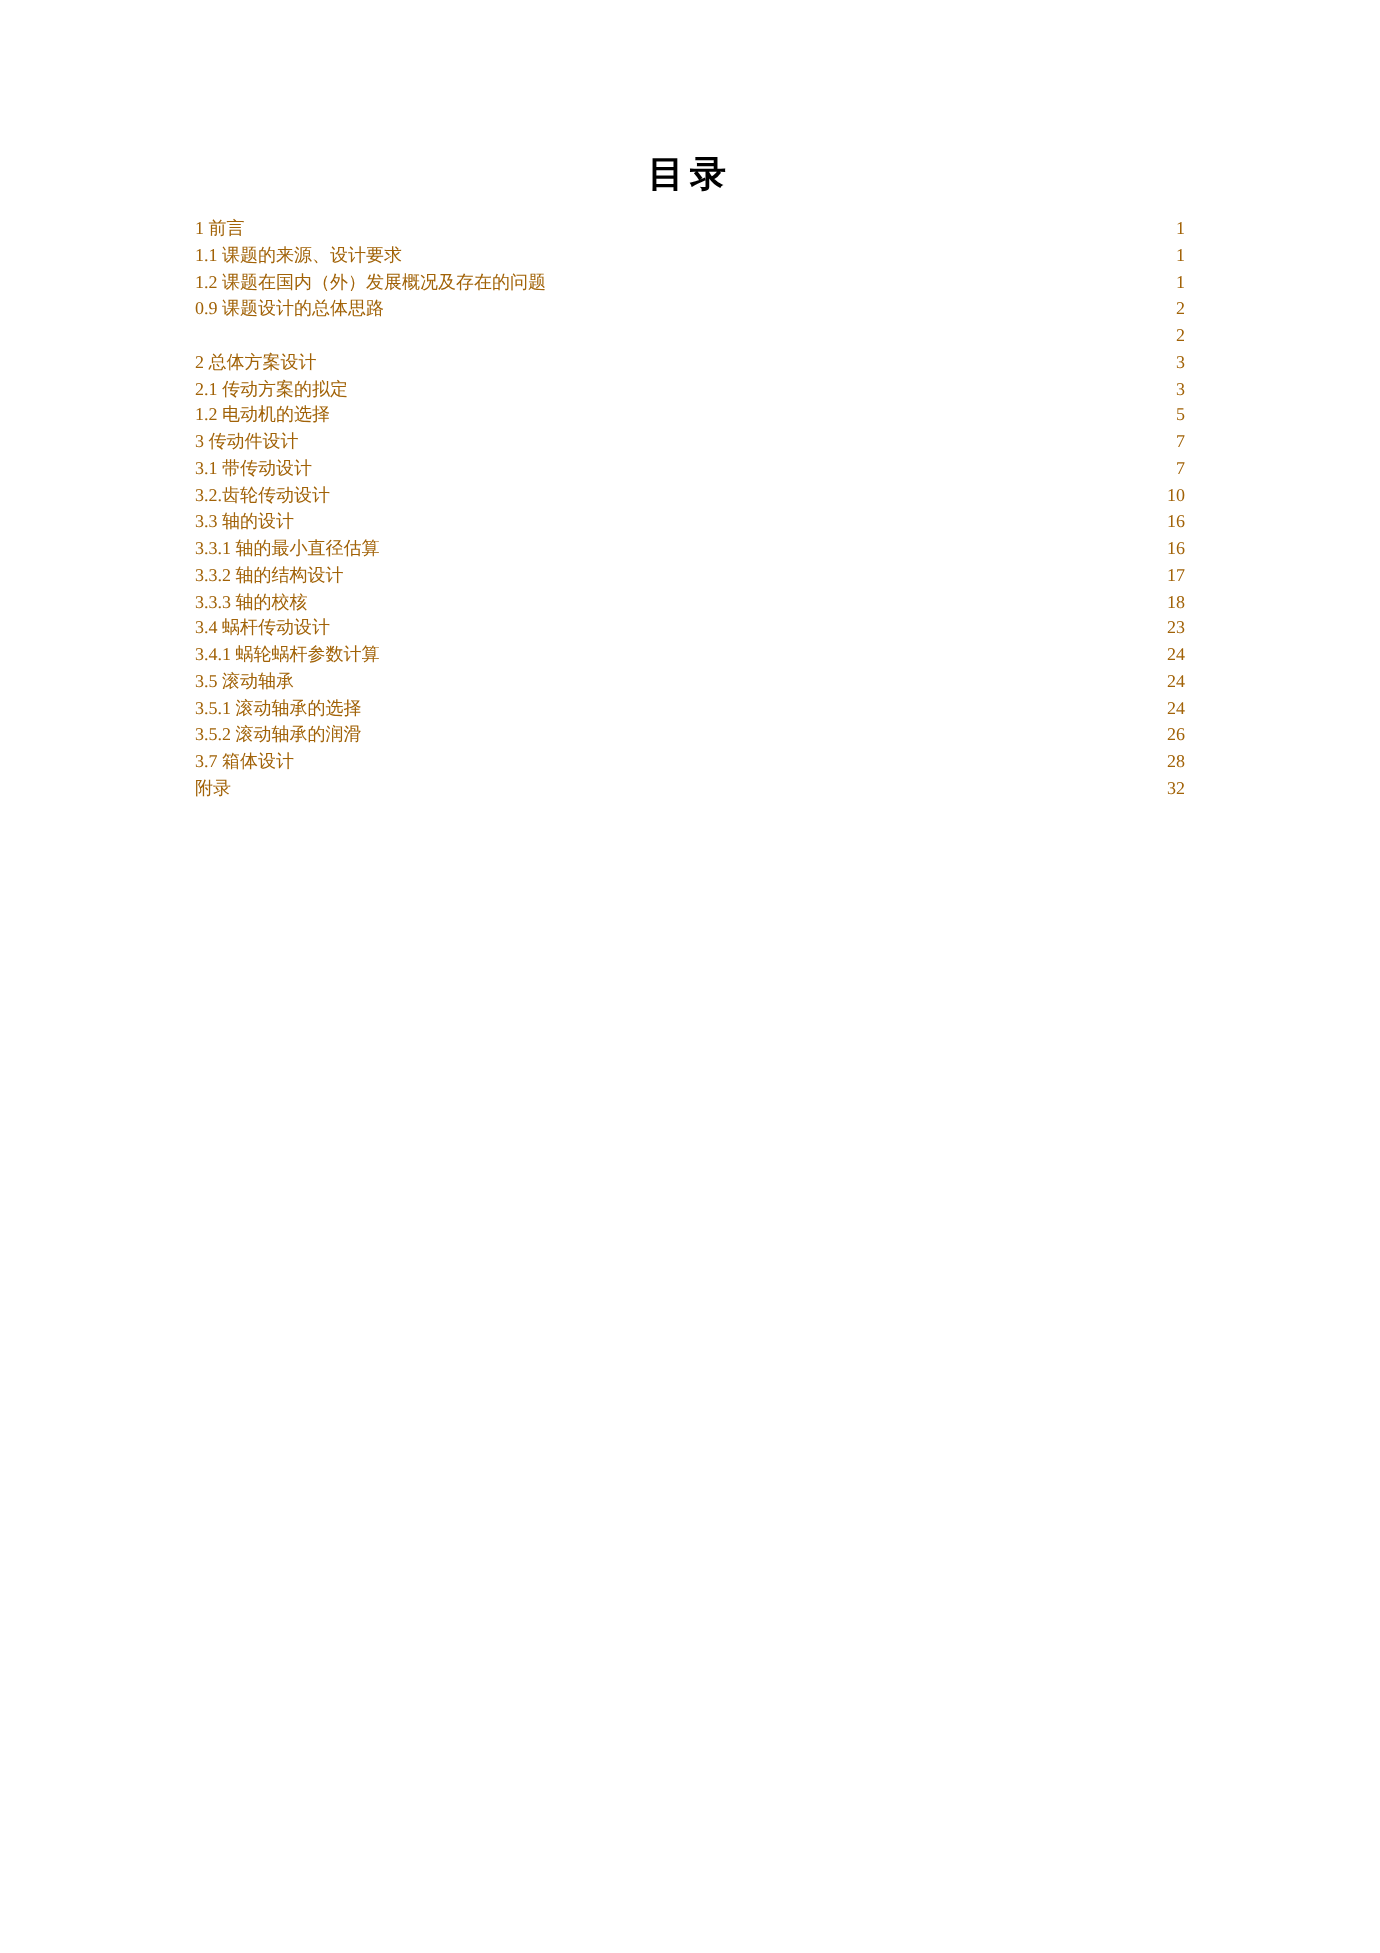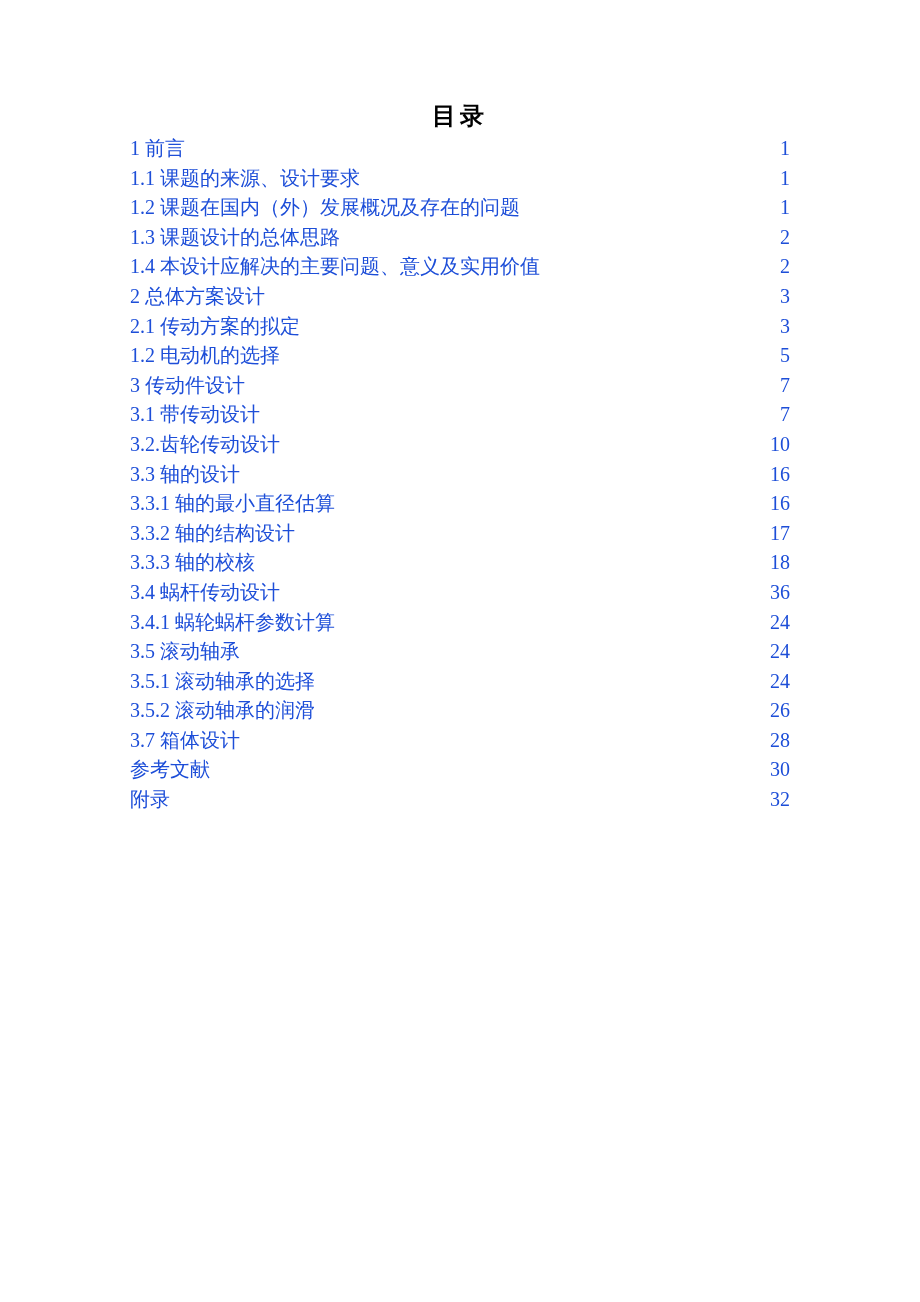--- a/index.html
+++ b/index.html
@@ -11,27 +11,27 @@
       background: #ffffff;
       font-family: "SimSun", "宋体", serif;
       width: 920px;
       height: 1302px;
       padding: 100px 130px 0 130px;
     }
     .title {
       text-align: center;
       font-size: 24px;
       font-weight: bold;
-      margin-bottom: 2px;
+      margin-bottom: 12px;
       letter-spacing: 4px;
     }
     .toc {
-      font-size: 20px;
+      font-size: 12px;
       line-height: 1.48;
-      color: #1d4ed8;
+      color: #a16207;
     }
     .toc-row {
       display: flex;
       align-items: baseline;
       white-space: nowrap;
     }
     .toc-label {
       flex: 0 0 auto;
     }
     .toc-dots {
@@ -68,26 +68,25 @@
       <span class="toc-label">1.1 课题的来源、设计要求</span>
       <span class="toc-dots"></span>
       <span class="toc-page">1</span>
     </div>
     <div class="toc-row">
       <span class="toc-label">1.2 课题在国内（外）发展概况及存在的问题</span>
       <span class="toc-dots"></span>
       <span class="toc-page">1</span>
     </div>
     <div class="toc-row">
-      <span class="toc-label">1.3 课题设计的总体思路</span>
+      <span class="toc-label">0.9 课题设计的总体思路</span>
       <span class="toc-dots"></span>
       <span class="toc-page">2</span>
     </div>
     <div class="toc-row">
-      <span class="toc-label">1.4 本设计应解决的主要问题、意义及实用价值</span>
       <span class="toc-dots"></span>
       <span class="toc-page">2</span>
     </div>
     <div class="toc-row">
       <span class="toc-label">2 总体方案设计</span>
       <span class="toc-dots"></span>
       <span class="toc-page">3</span>
     </div>
     <div class="toc-row">
       <span class="toc-label">2.1 传动方案的拟定</span>
@@ -130,21 +129,21 @@
       <span class="toc-page">17</span>
     </div>
     <div class="toc-row">
       <span class="toc-label">3.3.3 轴的校核</span>
       <span class="toc-dots"></span>
       <span class="toc-page">18</span>
     </div>
     <div class="toc-row">
       <span class="toc-label">3.4 蜗杆传动设计</span>
       <span class="toc-dots"></span>
-      <span class="toc-page">36</span>
+      <span class="toc-page">23</span>
     </div>
     <div class="toc-row">
       <span class="toc-label">3.4.1 蜗轮蜗杆参数计算</span>
       <span class="toc-dots"></span>
       <span class="toc-page">24</span>
     </div>
     <div class="toc-row">
       <span class="toc-label">3.5 滚动轴承</span>
       <span class="toc-dots"></span>
       <span class="toc-page">24</span>
@@ -158,22 +157,17 @@
       <span class="toc-label">3.5.2 滚动轴承的润滑</span>
       <span class="toc-dots"></span>
       <span class="toc-page">26</span>
     </div>
     <div class="toc-row">
       <span class="toc-label">3.7 箱体设计</span>
       <span class="toc-dots"></span>
       <span class="toc-page">28</span>
     </div>
     <div class="toc-row">
-      <span class="toc-label">参考文献</span>
-      <span class="toc-dots"></span>
-      <span class="toc-page">30</span>
-    </div>
-    <div class="toc-row">
       <span class="toc-label">附录</span>
       <span class="toc-dots"></span>
       <span class="toc-page">32</span>
     </div>
   </div>
 
 </body></html>

